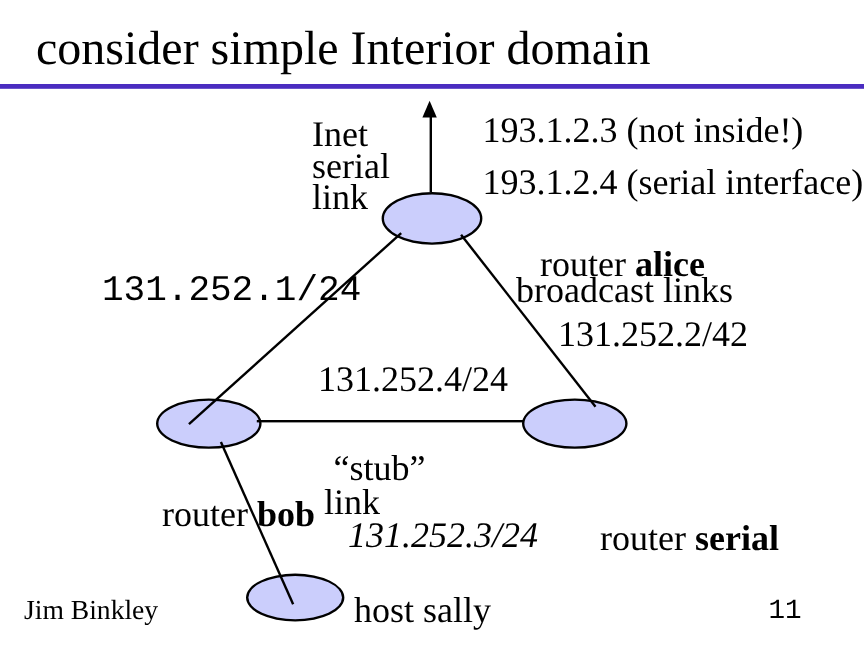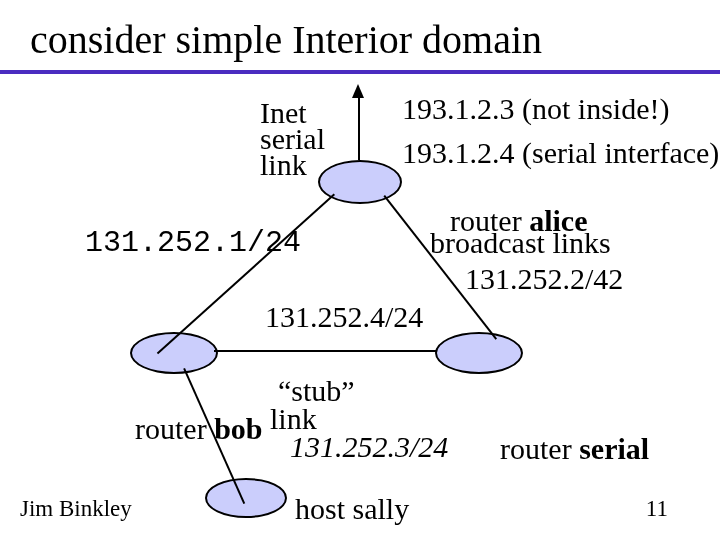--- a/index.html
+++ b/index.html
@@ -40,20 +40,21 @@
     position: absolute;
     left: 20px;
     bottom: 18px;
     font-size: 23px;
   }
   .pagenum {
     position: absolute;
     right: 28px;
     bottom: 18px;
     font-size: 23px;
+    font-family: Liberation Mono, monospace;
   }
   .oval {
     position: absolute;
     border: 2px solid #000;
     border-radius: 50%;
     background: #cbcefc;
   }
   .line {
     position: absolute;
     background: #000;

